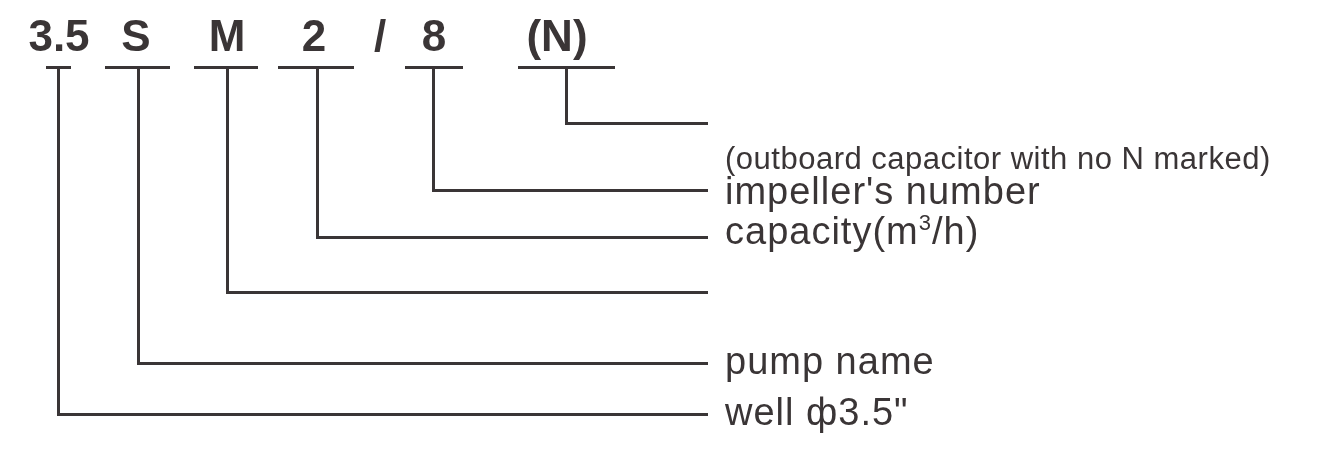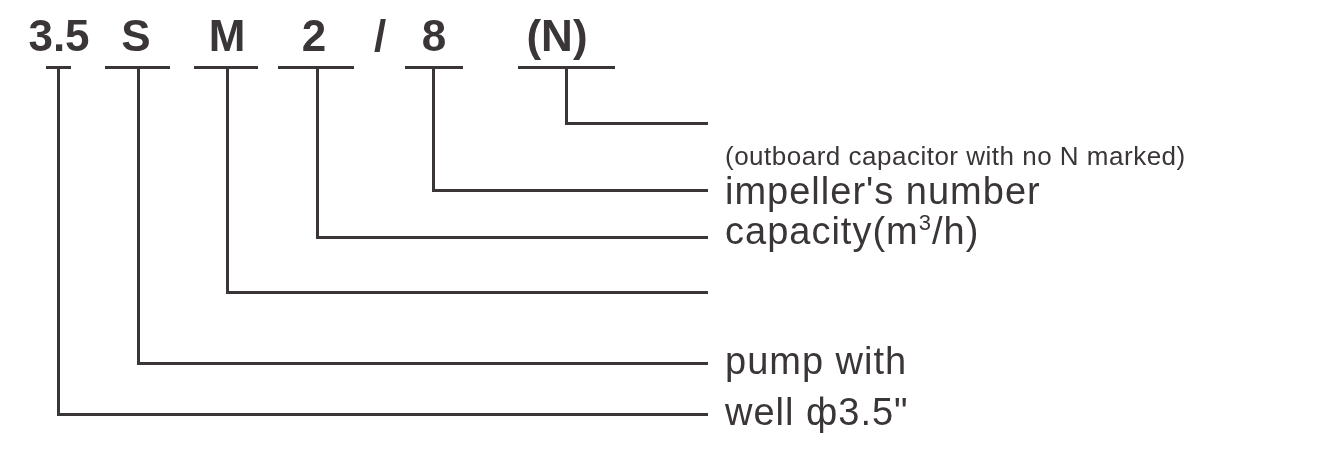--- a/index.html
+++ b/index.html
@@ -47,21 +47,21 @@
     left: 725px;
     font-size: 38px;
     font-weight: 400;
     line-height: 1;
     letter-spacing: 1px;
     white-space: nowrap;
   }
   .label-note {
     position: absolute;
     left: 725px;
-    font-size: 26px;
+    font-size: 31px;
     font-weight: 400;
     line-height: 1;
     letter-spacing: 0.5px;
     white-space: nowrap;
   }
   .sup {
     font-size: 22px;
     vertical-align: super;
     line-height: 0;
   }
@@ -93,17 +93,17 @@
   <div class="connector" style="left:137px; width:571px; height:296px"></div>
   <div class="connector" style="left:57px;  width:651px; height:347px"></div>
 
   <div class="label-note" style="top:143px">(outboard capacitor with no N marked)</div>
 
   <div class="label-main" style="top:172px">impeller's number</div>
 
   <div class="label-main" style="top:212px"><span>capacity(m</span><span class="sup">3</span><span>/h)</span></div>
 
 
-  <div class="label-main" style="top:342px">pump with</div>
+  <div class="label-main" style="top:342px">pump name</div>
 
   <div class="label-main" style="top:393px">well ф3.5"</div>
 
 </div>
 
 </body></html>

